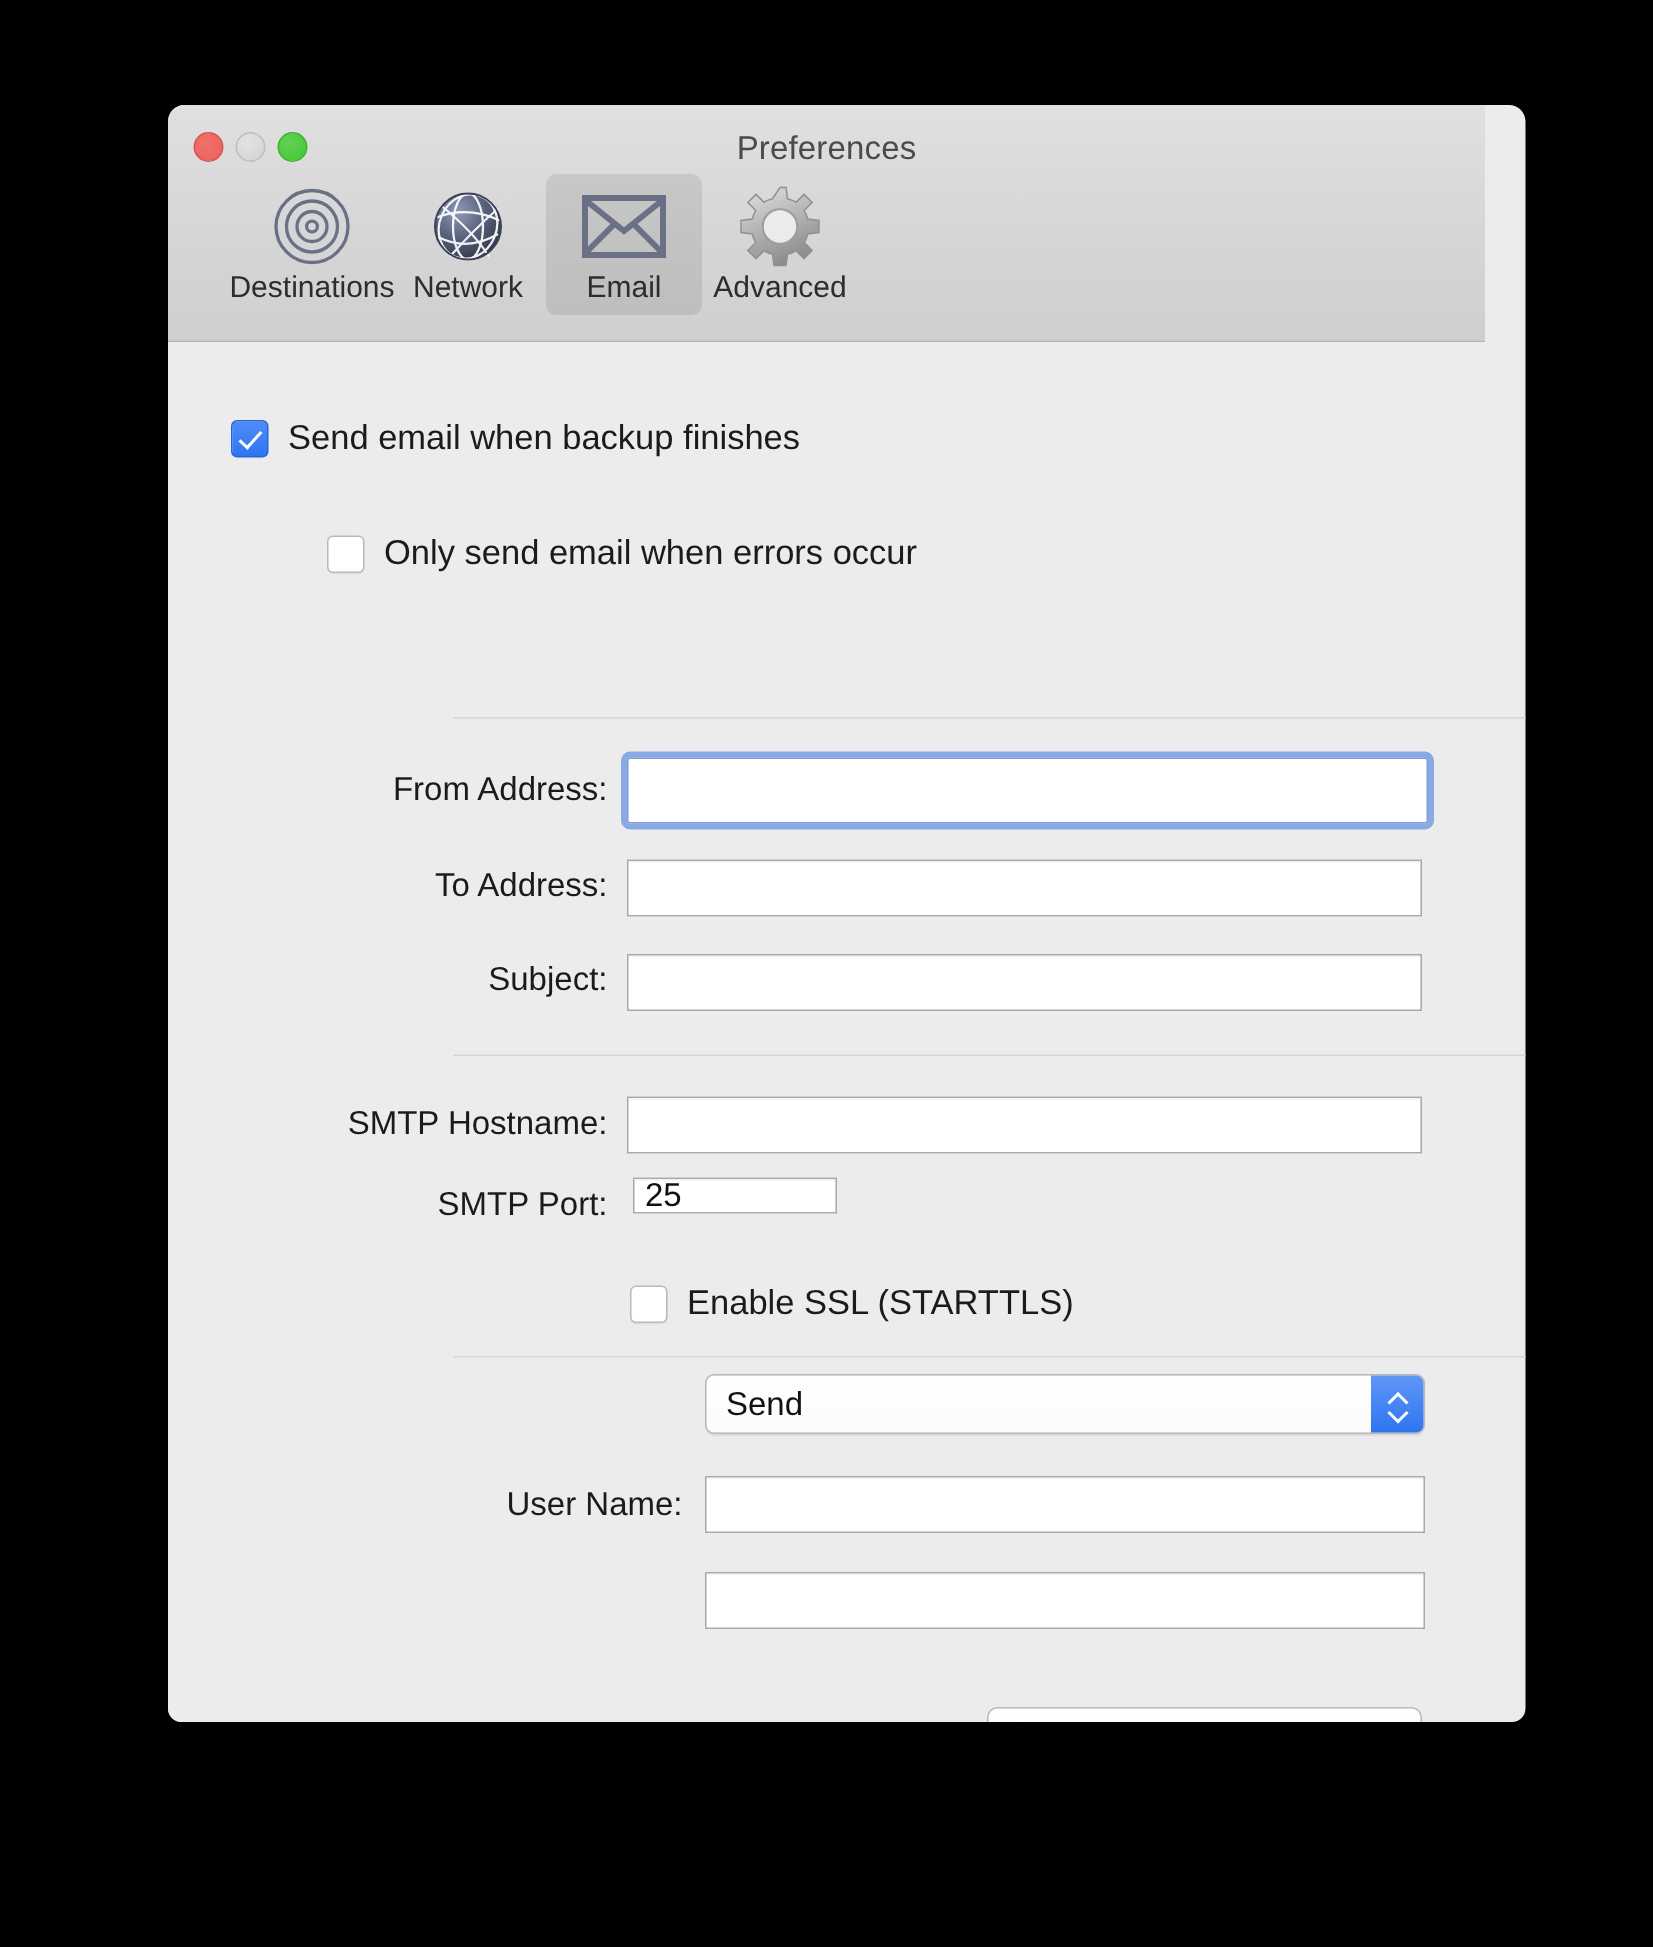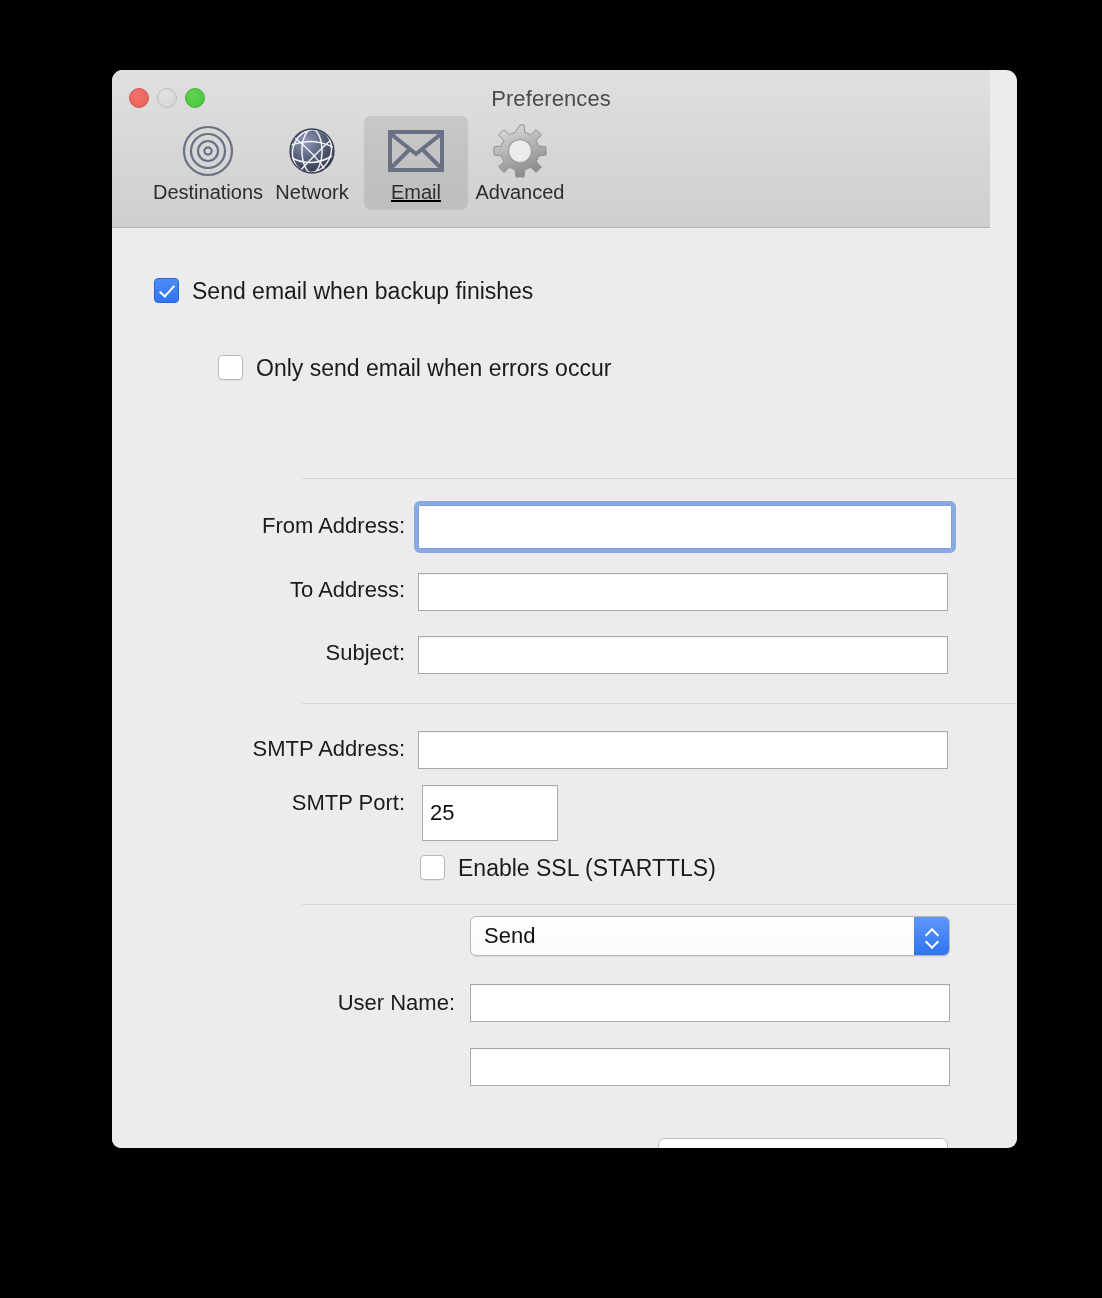--- a/index.html
+++ b/index.html
@@ -76,21 +76,21 @@
   }
   .tab {
     width: 104px;
     padding: 8px 0 6px 0;
     display: flex;
     flex-direction: column;
     align-items: center;
     border-radius: 7px;
     cursor: default;
   }
-  .tab.selected { background: rgba(0,0,0,0.085); text-decoration: underline; }
+  .tab.selected { background: rgba(0,0,0,0.085); }
   .tab .icon-box {
     height: 54px;
     display: flex;
     align-items: center;
     justify-content: center;
   }
   .tab .tab-label {
     margin-top: 3px;
     font-size: 20px;
     color: #2d2d2d;
@@ -99,21 +99,21 @@
   
   .content {
     position: absolute;
     left: 0;
     top: 158px;
     width: 878px;
     height: 920px;
     background: #ececec;
   }
 
-  .row { position: absolute; display: flex; align-items: flex-start; }
+  .row { position: absolute; display: flex; align-items: flex-end; }
 
   .label {
     font-size: 22px;
     color: #1b1b1b;
     text-align: right;
     white-space: nowrap;
   }
 
   
   .cb {
@@ -344,25 +344,25 @@
     <div class="field focused" style="position:absolute; left:306px; top:277px; width:534px; height:44px; border-radius:2px;"></div>
 
     <div class="label" style="position:absolute; left:108px; top:349px; width:185px;">To Address:</div>
     <div class="field" style="position:absolute; left:306px; top:345px; width:530px;"></div>
 
     <div class="label" style="position:absolute; left:108px; top:412px; width:185px;">Subject:</div>
     <div class="field" style="position:absolute; left:306px; top:408px; width:530px;"></div>
 
     <div class="sep" style="top:475px;"></div>
 
-    <div class="label" style="position:absolute; left:78px; top:508px; width:215px;">SMTP Address:</div>
+    <div class="label" style="position:absolute; left:78px; top:508px; width:215px;">SMTP Hostname:</div>
     <div class="field" style="position:absolute; left:306px; top:503px; width:530px;"></div>
 
     <div class="label" style="position:absolute; left:78px; top:562px; width:215px;">SMTP Port:</div>
-    <div class="field" style="position:absolute; left:310px; top:557px; width:136px; height:56px;">25</div>
+    <div class="field" style="position:absolute; left:310px; top:557px; width:136px; height:24px;">25</div>
 
     <div class="row" style="left:308px; top:627px;">
       <div class="cb off"></div>
       <div class="cb-text">Enable SSL (STARTTLS)</div>
     </div>
 
     <div class="sep" style="top:676px;"></div>
 
     <div class="popup" style="position:absolute; left:358px; top:688px; width:480px;">
       <span class="popup-value">Send</span>

